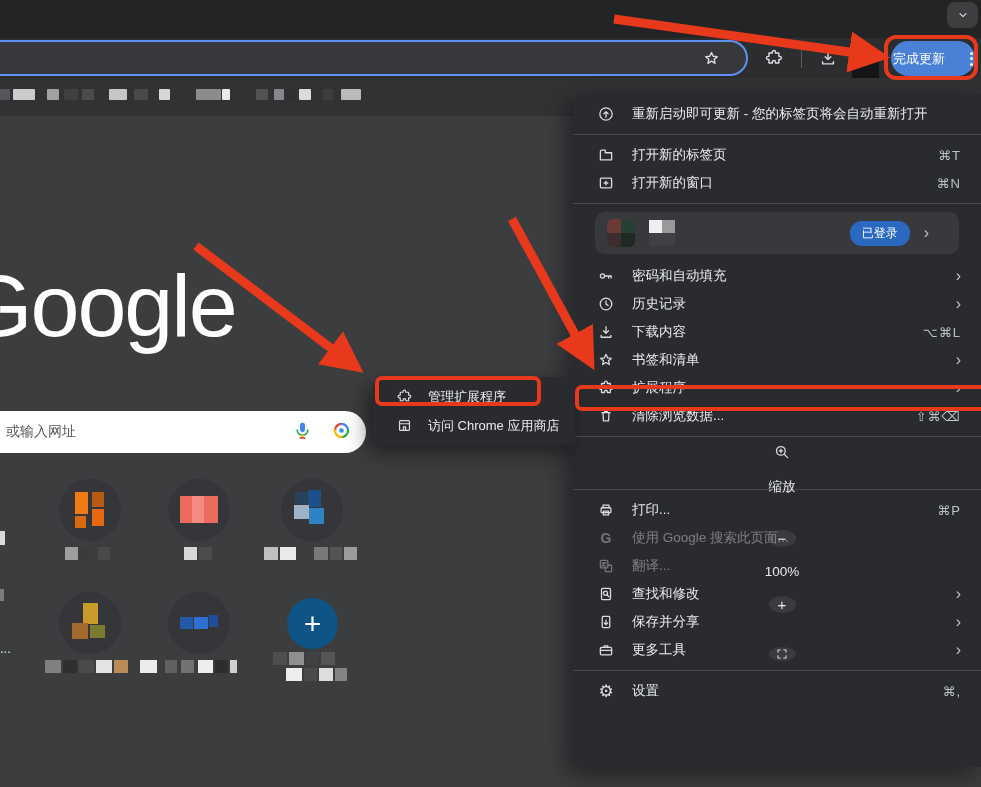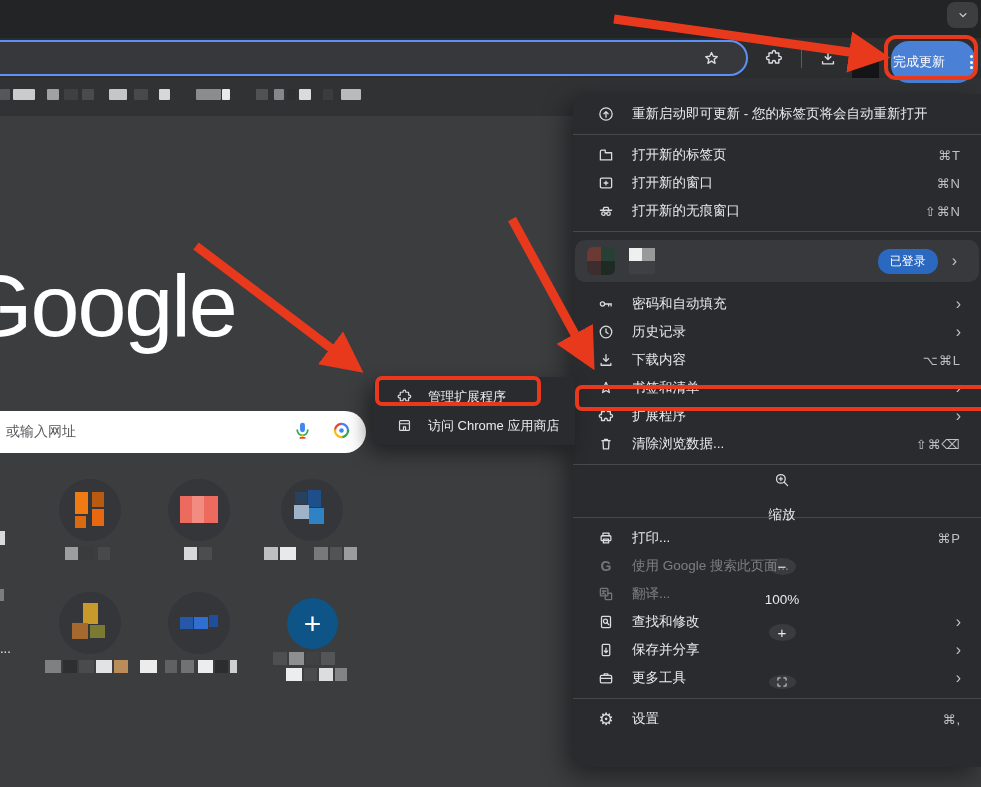--- a/index.html
+++ b/index.html
@@ -14,21 +14,21 @@
   #omnibox{left:-30px;top:40px;width:778px;height:36px;background:#37383b;
            border:2.5px solid #5f90f5;border-radius:0 20px 20px 0;}
   #bookmarksbar{left:0;top:78px;width:981px;height:38px;background:#313234;}
   .bm{position:absolute;top:89px;height:11px;border-radius:1px;}
 
   #win-chevron{left:947px;top:2px;width:31px;height:26px;background:#3d3e40;border-radius:8px;
                display:flex;align-items:center;justify-content:center;}
   .toolbar-ic{position:absolute;top:47px;width:22px;height:22px;display:flex;align-items:center;justify-content:center;}
   #toolbar-sep{left:801px;top:49px;width:1px;height:19px;background:#5a5b5d;}
   #avatar-toolbar{left:852px;top:57px;width:27px;height:21px;background:#141516;border-radius:3px 3px 0 0;}
-  #update-button{left:891px;top:41px;width:84px;height:42px;background:#4a80d6;border-radius:18px;
+  #update-button{left:891px;top:41px;width:84px;height:35px;background:#4a80d6;border-radius:18px;
                  display:flex;align-items:center;justify-content:center;gap:25px;color:#fff;font-size:13px;}
   .kebab{display:inline-flex;flex-direction:column;gap:2.5px;}
   .kebab i{width:3px;height:3px;border-radius:50%;background:#fff;}
 
   
   #ntp-logo{left:-36px;top:262px;color:#fff;font-size:88px;font-weight:500;letter-spacing:-2px;line-height:1;}
   #search-pill{left:-26px;top:411px;width:392px;height:42px;background:#fff;border-radius:22px;
                display:flex;align-items:center;padding:0 14px 0 32px;}
   #search-text{color:#55585c;font-size:14px;flex:1;}
   .tile-circle{position:absolute;width:62px;height:62px;border-radius:50%;background:#343639;}
@@ -46,22 +46,22 @@
   .msep{height:1px;background:#47484a;margin:6px 0;}
   .mrow{height:28px;display:flex;align-items:center;padding:0 20px 0 24px;gap:17px;}
   .mrow.banner{height:28px;}
   .mlabel{white-space:nowrap;}
   .mfill{flex:1;}
   .mshort{color:#bdc1c6;font-size:13px;letter-spacing:1px;white-space:nowrap;}
   .mchev{color:#bdc1c6;font-size:16px;line-height:1;}
   .mchev::after{content:"›";}
   .micon{width:18px;height:18px;display:flex;align-items:center;justify-content:center;flex:none;}
   .mrow.disabled .mlabel,.mrow.disabled .micon{opacity:.42;}
-  #profile-row{margin:8px 2px;height:42px;background:#38393d;border-radius:10px;
-               display:flex;align-items:center;padding:0 22px 0 12px;gap:14px;}
+  #profile-row{margin:8px 22px;height:42px;background:#38393d;border-radius:10px;
+               display:flex;align-items:center;padding:0 30px 0 12px;gap:14px;}
   #profile-avatar{width:28px;height:28px;border-radius:6px;overflow:hidden;position:relative;flex:none;}
   #signin-badge{background:#2b69c0;color:#fff;font-size:12px;border-radius:12px;padding:4px 12px;}
   .zoomrow{height:40px;display:flex;align-items:center;padding:0 14px 0 24px;gap:17px;flex-direction:column;}
   .zbtn{width:27px;height:27px;border-radius:50%;background:#3a3b3e;color:#e8eaed;display:flex;
         align-items:center;justify-content:center;font-size:15px;}
   .zbtn.minus::after{content:"−";}
   .zbtn.plus::after{content:"+";}
   #zoom-val{width:56px;text-align:center;font-size:13.5px;}
   #zoom-sep{width:1px;height:24px;background:#55565a;margin:0 6px;}
 
@@ -269,33 +269,20 @@
       <span class="micon">
         <svg class="ic" width="18" height="18" viewBox="0 0 24 24">
             <rect x="4.5" y="5.5" width="15" height="13" rx="1.5"></rect>
             <path d="M12 9.5v5M9.5 12h5"></path>
           </svg>
       </span>
       <span class="mlabel">打开新的窗口</span>
       <span class="mfill"></span>
       <span class="mshort">⌘N</span>
     </div>
-    <div class="mrow">
-      <span class="micon">
-        <svg class="ic" width="18" height="18" viewBox="0 0 24 24">
-            <path d="M4.5 11h15M8 11l1.2-3.8h5.6L16 11"></path>
-            <circle cx="8.6" cy="15.6" r="2.3"></circle>
-            <circle cx="15.4" cy="15.6" r="2.3"></circle>
-            <path d="M10.9 15.1q1.1-.9 2.2 0"></path>
-          </svg>
-      </span>
-      <span class="mlabel">打开新的无痕窗口</span>
-      <span class="mfill"></span>
-      <span class="mshort">⇧⌘N</span>
-    </div>
     <div class="msep"></div>
 
     <div id="profile-row">
       <span id="profile-avatar">
         <i class="px" style="left:0;top:0;width:14px;height:14px;background:#6b3a35;"></i>
         <i class="px" style="left:14px;top:0;width:14px;height:14px;background:#274036;"></i>
         <i class="px" style="left:0;top:14px;width:14px;height:14px;background:#3c2e2e;"></i>
         <i class="px" style="left:14px;top:14px;width:14px;height:14px;background:#1f2a24;"></i>
       </span>
       <span style="position:relative;width:28px;height:26px;">

